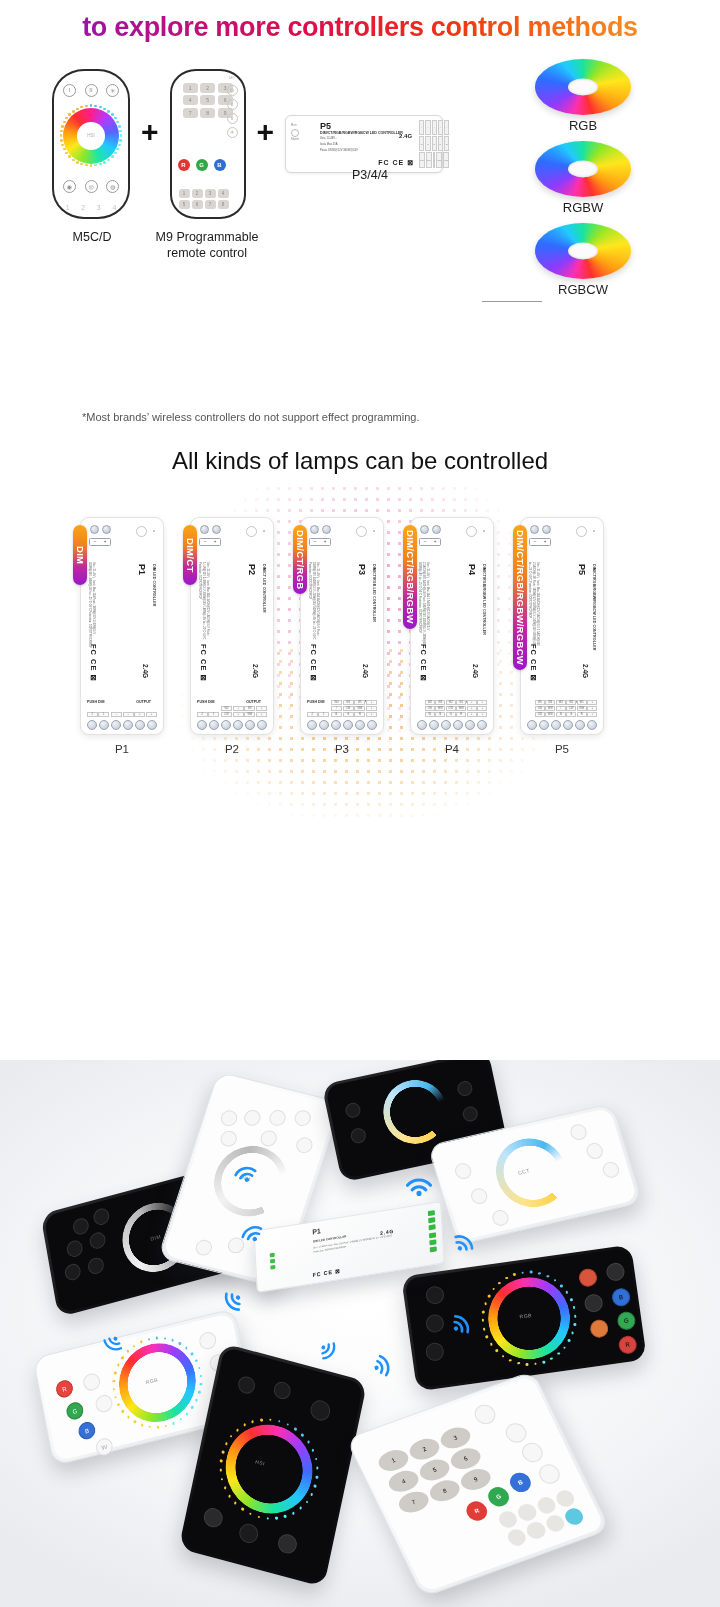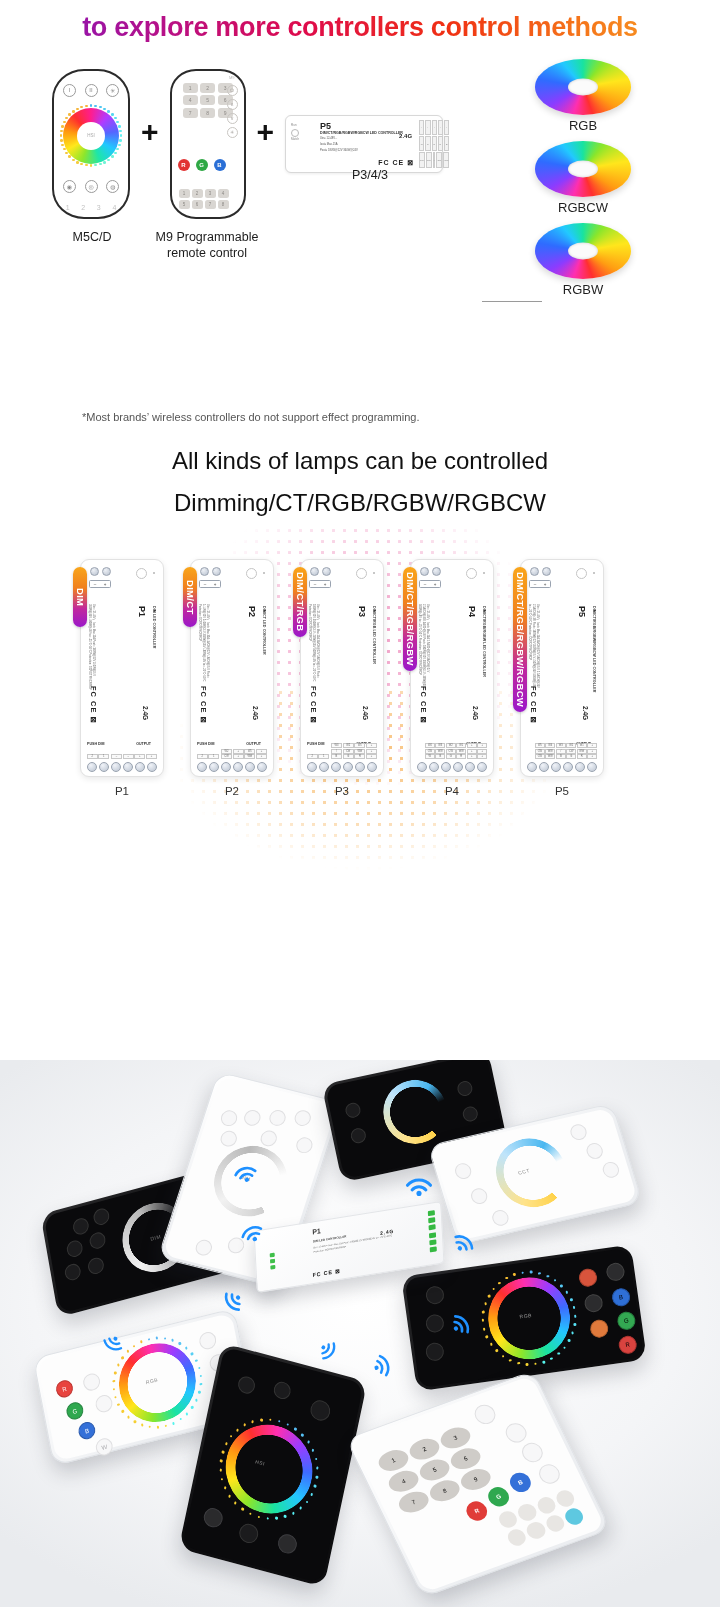--- a/index.html
+++ b/index.html
@@ -565,45 +565,44 @@
         </div>
       </div>
     </div>
   </div>
 
   <div class="pair-caption" style="left:52px; top:170px; width:80px;">M5C/D</div>
   <div class="pair-caption" style="left:126px; top:170px; width:162px;">
     <div>M9 Programmable</div>
     <div>remote control</div>
   </div>
-  <div class="pair-caption" style="left:290px; top:108px; width:160px;">P3/4/3</div>
+  <div class="pair-caption" style="left:290px; top:108px; width:160px;">P3/4/4</div>
 
   <div class="connector"></div>
 
   <div class="reel-group">
     <div class="reel-item">
       <div class="reel"></div>
       <div class="reel-label">RGB</div>
     </div>
     <div class="reel-item">
       <div class="reel"></div>
-      <div class="reel-label">RGBCW</div>
+      <div class="reel-label">RGBW</div>
     </div>
     <div class="reel-item">
       <div class="reel"></div>
-      <div class="reel-label">RGBW</div>
+      <div class="reel-label">RGBCW</div>
     </div>
   </div>
 
   <div class="footnote">*Most brands’ wireless controllers do not support effect programming.</div>
 </div>
 
 <div class="big-head">
   <div class="sub-line">All kinds of lamps can be controlled</div>
-  <div class="sub-line">Dimming/CT/RGB/RGBW/RGBCW</div>
 </div>
 
 <div class="lineup">
   <div class="halftone"></div>
   <div class="halftone2"></div>
 
   <div class="ctrl-row">
 
     <div class="ctrl-wrap">
       <div class="ctrl-tab">DIM</div>

